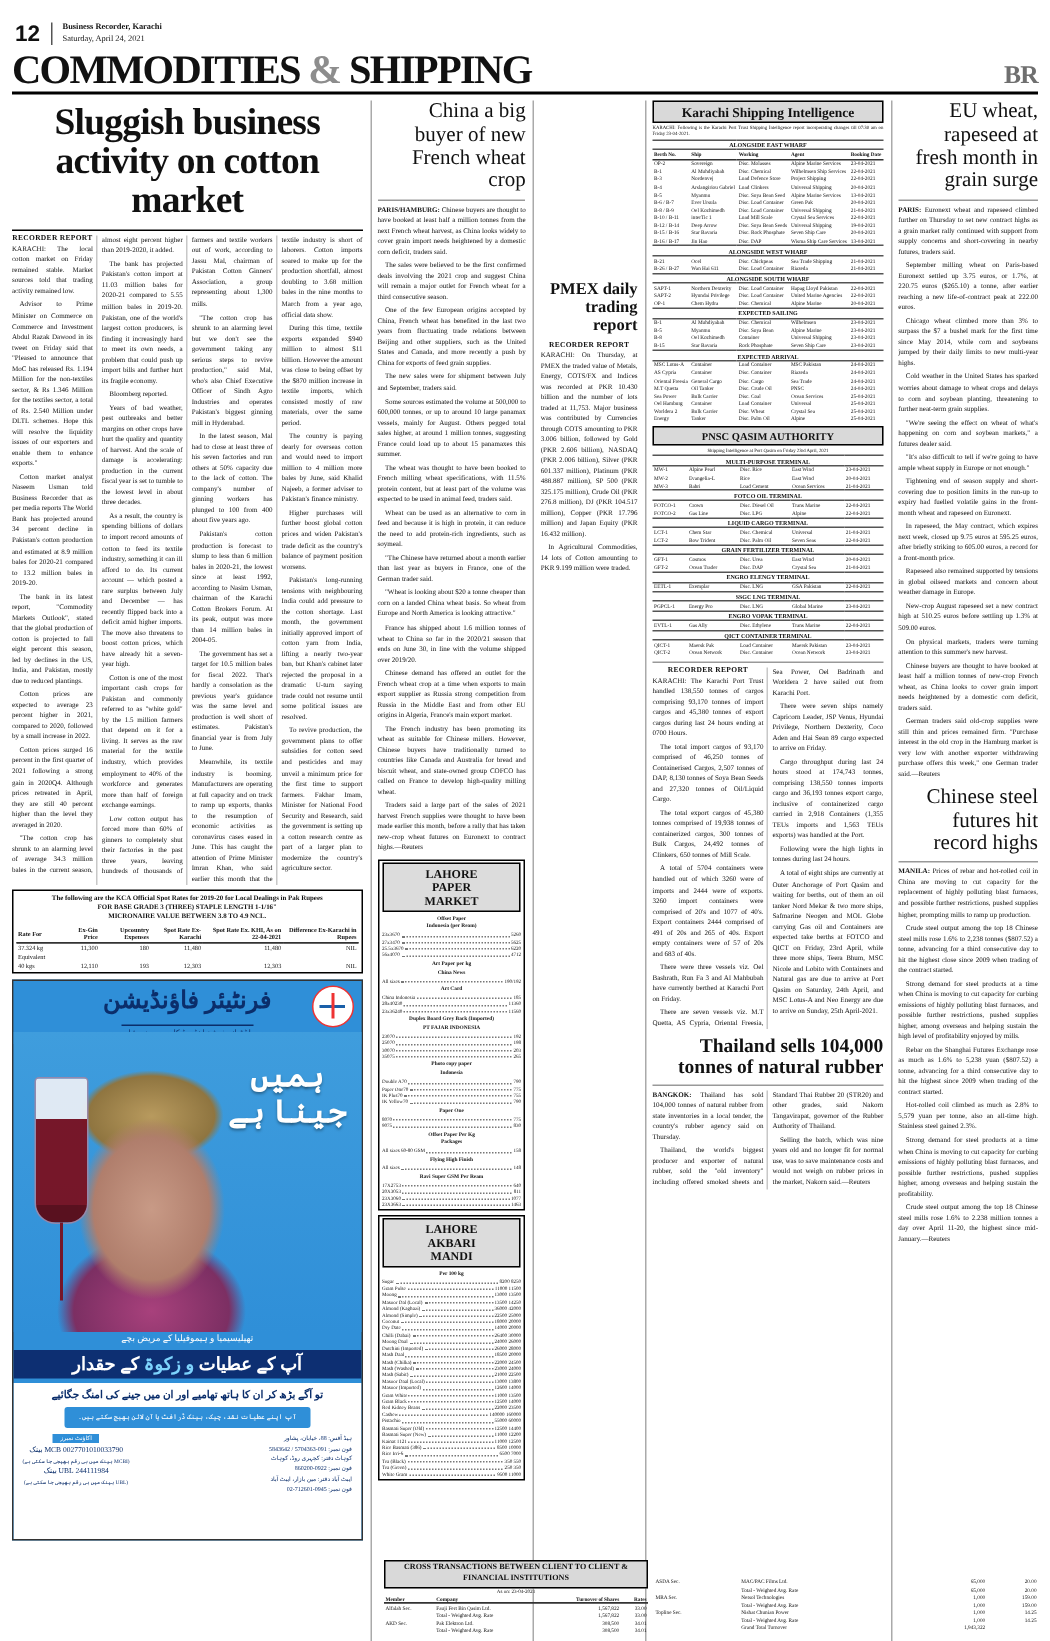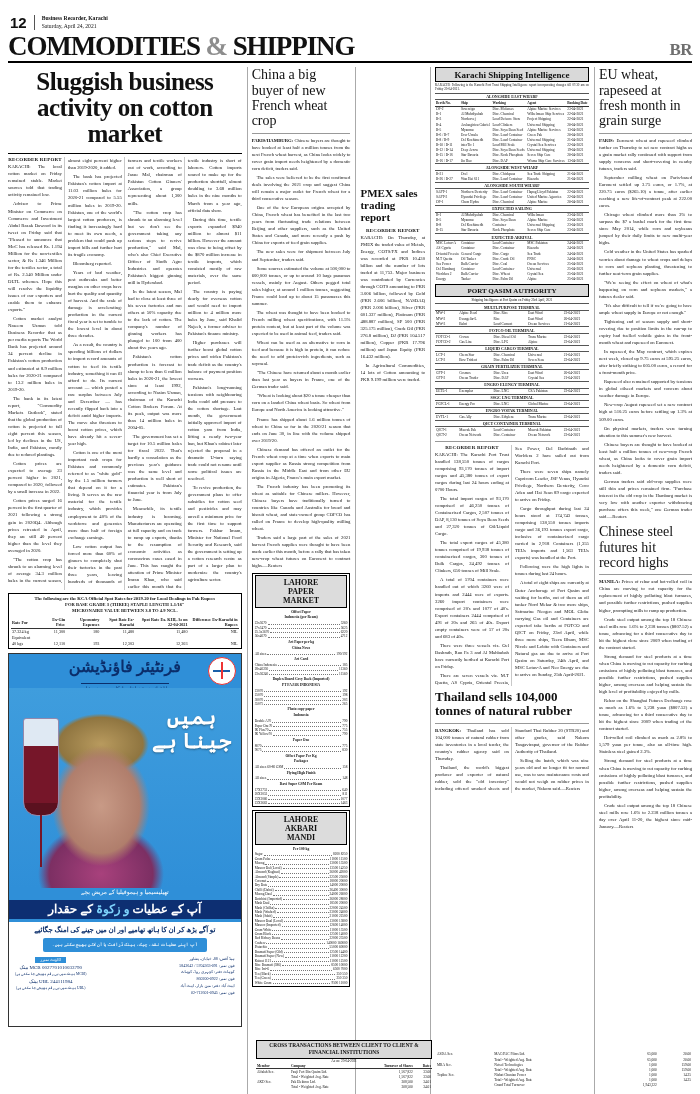--- a/index.html
+++ b/index.html
@@ -18,21 +18,21 @@
 
   
   .grid{display:flex;gap:5px;margin-top:4px;height:1030px;}
   .colA{width:246px;}
   .colB{width:104px;border-left:1px solid #aaa;padding-left:4px;}
   .colC{width:68px;border-left:1px solid #aaa;padding-left:4px;}
   .colD{width:162px;border-left:1px solid #aaa;padding-left:4px;}
   .colE{width:98px;border-left:1px solid #aaa;padding-left:4px;}
 
   h1.lead{font-family:"Liberation Serif",serif;font-weight:bold;font-size:25px;line-height:1.04;text-align:center;margin:2px 0 6px 0;letter-spacing:-0.5px;}
-  h2.hd{font-family:"Liberation Serif",serif;font-weight:normal;font-size:14px;line-height:1.1;text-align:left;margin:0 0 4px 0;}
+  h2.hd{font-family:"Liberation Serif",serif;font-weight:normal;font-size:14px;line-height:1.1;text-align:right;margin:0 0 4px 0;}
   h2.hd.bold{font-weight:bold;}
   h2.hd.ital{font-style:italic;font-weight:bold;}
   .rule{border-top:1px solid #000;margin:4px 0 3px 0;}
   .thinrule{border-top:1px solid #999;margin:3px 0;}
 
   .byline{font-weight:bold;font-size:5px;text-align:center;letter-spacing:.2px;margin-bottom:1px;}
   .cols2{column-count:2;column-gap:6px;column-rule:1px solid #c8c8c8;}
   .cols4{column-count:4;column-gap:6px;column-rule:1px solid #c8c8c8;}
   p.body{font-size:4.7px;line-height:1.5;text-align:justify;margin:0 0 2px 0;text-indent:5px;hyphens:auto;}
   p.body.noind{text-indent:0;}
@@ -429,21 +429,21 @@
           <div class="pricerow"><span>Rice Basmati (386)</span><span class="dots"></span><span>8500</span>&nbsp;<span>10000</span></div>
           <div class="pricerow"><span>Rice Irri-6</span><span class="dots"></span><span>6500</span>&nbsp;<span>7000</span></div>
           <div class="pricerow"><span>Tea (Black)</span><span class="dots"></span><span>350</span>&nbsp;<span>550</span></div>
           <div class="pricerow"><span>Tea (Green)</span><span class="dots"></span><span>250</span>&nbsp;<span>350</span></div>
           <div class="pricerow"><span>White Gram</span><span class="dots"></span><span>9500</span>&nbsp;<span>11000</span></div>
         </div>
       </div>
     </div>
 
     <div class="colC">
-      <h2 class="hd bold" style="font-size:11px;margin-top:120px;">PMEX sales trading report</h2>
+      <h2 class="hd bold" style="font-size:11px;margin-top:120px;">PMEX daily trading report</h2>
       <div class="byline">RECORDER REPORT</div>
       <p class="body noind">KARACHI: On Thursday, at PMEX the traded value of Metals, Energy, COTS/FX and Indices was recorded at PKR 10.430 billion and the number of lots traded at 11,753. Major business was contributed by Currencies through COTS amounting to PKR 3.006 billion, followed by Gold (PKR 2.606 billion), NASDAQ (PKR 2.006 billion), Silver (PKR 601.337 million), Platinum (PKR 488.887 million), SP 500 (PKR 325.175 million), Crude Oil (PKR 276.8 million), DJ (PKR 104.517 million), Copper (PKR 17.796 million) and Japan Equity (PKR 16.432 million).</p>
       <p class="body">In Agricultural Commodities, 14 lots of Cotton amounting to PKR 9.199 million were traded.</p>
     </div>
 
     <div class="colD">
       <div class="boxhdr">Karachi Shipping Intelligence</div>
       <div style="font-size:3.2px;line-height:1.3;text-align:justify;margin:1px 0;">KARACHI: Following is the Karachi Port Trust Shipping Intelligence report incorporating changes till 07:30 am on Friday 23-04-2021.</div>
 
       <table class="tbl">
@@ -666,21 +666,21 @@
           <tr>
               <td>Energy</td>
               <td>Tanker</td>
               <td>Disc. Palm Oil</td>
               <td>Alpine</td>
               <td>25-04-2021</td>
             </tr>
         </tbody>
       </table>
 
-      <div class="boxhdr" style="font-size:7px;margin-top:2px;">PORT QASIM AUTHORITY</div>
+      <div class="boxhdr" style="font-size:7px;margin-top:2px;">PNSC QASIM AUTHORITY</div>
       <div style="font-size:3.2px;text-align:center;margin:1px 0;">Shipping Intelligence at Port Qasim on Friday 23rd April, 2021</div>
       <table class="tbl">
         <tbody>
           <tr>
               <td colspan="5" class="subhdr">MULTI-PURPOSE TERMINAL</td>
             </tr>
           <tr>
               <td>MW-1</td>
               <td>Alpine Pearl</td>
               <td>Disc. Rice</td>

